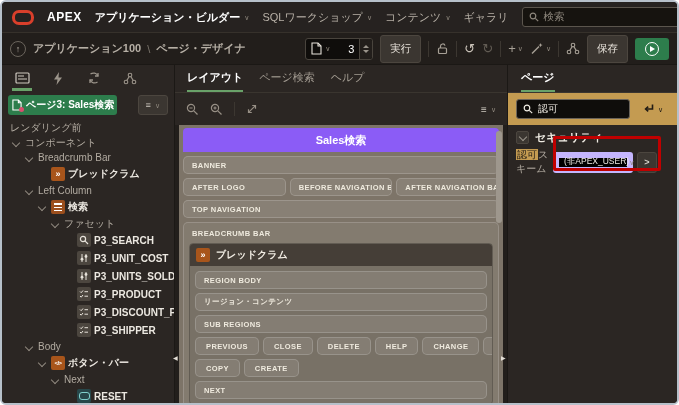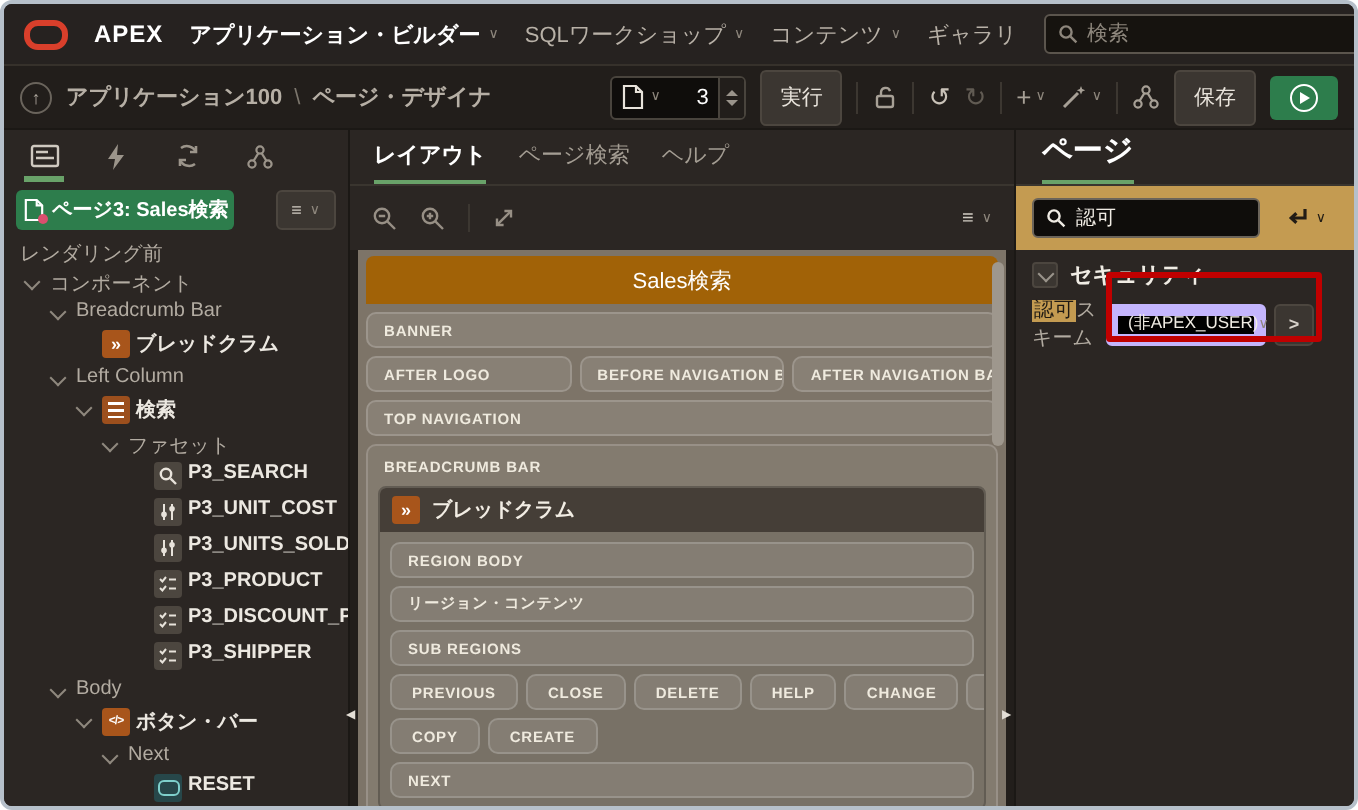--- a/index.html
+++ b/index.html
@@ -35,21 +35,21 @@
 
 .left{position:absolute;left:0;top:62px;width:172px;bottom:0;background:#2b2623;border-top:1px solid #1b1815}
 .ltabs{display:flex;height:26px;align-items:center;padding:0 2px}
 .ltab{width:36px;height:100%;display:flex;align-items:center;justify-content:center;color:#9b948a;position:relative}
 .ltab.active::after{content:"";position:absolute;left:8px;right:8px;bottom:0;height:3px;background:#69A269}
 .pagerow{display:flex;align-items:center;height:28px;padding:0 6px;gap:6px}
 .pagepill{display:flex;align-items:center;gap:4px;background:#2d7d4c;border-radius:3px;padding:3px 3px 3px 4px;color:#fff;font-size:10px;font-weight:bold;position:relative;white-space:nowrap}
 .reddot{position:absolute;left:11px;bottom:3px;width:5px;height:5px;background:#d94f6e;border-radius:50%}
 .menubtn{margin-left:auto;display:flex;align-items:center;gap:4px;background:#3b3631;border:1px solid #4c463f;border-radius:3px;height:20px;padding:0 7px;color:#cfc9c0;font-size:9px}
 .tree{padding-top:1px}
-.trow{display:flex;gap:3px;height:15px;font-size:10px;color:#b2aba1;white-space:nowrap}
+.trow{display:flex;align-items:center;gap:3px;height:15px;font-size:10px;color:#b2aba1;white-space:nowrap}
 .trow.tall{height:18px}
 .strong{color:#ece8e1;font-weight:bold}
 .i0{padding-left:8px}.i1{padding-left:21px}.i2{padding-left:34px}.i3{padding-left:47px}.i4{padding-left:60px}
 .chev{width:12px;height:12px;position:relative;flex:none}
 .chev.down::before{content:"";position:absolute;left:3px;top:3px;width:5px;height:5px;border-right:1.3px solid #8f887e;border-bottom:1.3px solid #8f887e;transform:rotate(45deg)}
 .chev.right::before{content:"";position:absolute;left:3px;top:3px;width:5px;height:5px;border-right:1.3px solid #8f887e;border-bottom:1.3px solid #8f887e;transform:rotate(-45deg)}
 .ticon{width:14px;height:14px;border-radius:2px;flex:none;display:flex;align-items:center;justify-content:center;overflow:hidden}
 .ic-breadcrumb{background:#a8551b;color:#fff;font-size:9px;font-weight:bold;line-height:1}
 .ic-faceted{background:#9c4f1d}
 .ic-faceted::before{content:"";width:8px;height:8px;background:repeating-linear-gradient(#fff 0 1.5px,transparent 1.5px 3.5px)}
@@ -63,36 +63,36 @@
 .ctab{font-size:11px;color:#a49d93;padding-bottom:7px;position:relative;white-space:nowrap}
 .ctab.active{color:#fff;font-weight:bold}
 .ctab.active::after{content:"";position:absolute;left:0;right:0;bottom:0;height:2px;background:#69A269}
 .ctoolbar{height:32px;display:flex;align-items:center;gap:11px;padding:0 11px;color:#978f85}
 .cmenu{margin-left:auto;display:flex;align-items:center;gap:4px;color:#cfc9c0;font-size:10px}
 .canvas{position:absolute;left:4px;right:4px;top:60px;bottom:0;background:#7d7468;padding:3px 4px;overflow:hidden}
 .sliver{position:absolute;top:60px;bottom:0;width:4px;background:#221e1b;z-index:3}
 .sliver.l{left:0}.sliver.r{right:0}
 .collarrow{position:absolute;top:230px;left:-2px;color:#e3ded6;font-size:6px;line-height:1}
 .scrollthumb{position:absolute;right:5px;top:66px;width:6px;height:92px;background:#9e978d;border-radius:3px;z-index:2}
-.greenhdr{height:24px;background:#a16207;border-radius:4px 4px 0 0;display:flex;align-items:center;justify-content:center;color:#fff;font-weight:normal;font-size:11px}
+.greenhdr{height:24px;background:#8b5cf6;border-radius:4px 4px 0 0;display:flex;align-items:center;justify-content:center;color:#fff;font-weight:bold;font-size:11px}
 .stack{display:flex;flex-direction:column;gap:4px;margin-top:4px}
 .ph{height:18px;background:rgba(255,255,255,.09);border:1px solid rgba(255,255,255,.17);border-radius:5px;display:flex;align-items:center;padding:0 8px;color:#efeade;font-size:7.5px;font-weight:bold;letter-spacing:.4px;white-space:nowrap;overflow:hidden}
 .phrow{display:flex;gap:4px}
 .phrow .ph{flex:1}
 .group{background:rgba(255,255,255,.05);border:1px solid rgba(255,255,255,.17);border-radius:5px;padding:4px 5px}
 .grouplabel{color:#efeade;font-size:7.5px;font-weight:bold;letter-spacing:.4px;margin:2px 0 5px 3px}
 .card{border-radius:4px;overflow:hidden;border:1px solid rgba(0,0,0,.25)}
 .cardhdr{height:22px;background:#453e37;display:flex;align-items:center;gap:6px;padding:0 6px;color:#f2ede4;font-size:10px;font-weight:bold}
 .cardbody{background:rgba(0,0,0,.08);padding:5px;display:flex;flex-direction:column;gap:4px}
 .btnrow{display:flex;gap:4px}
 .phbtn{height:18px;padding:0 10px;background:rgba(255,255,255,.09);border:1px solid rgba(255,255,255,.17);border-radius:5px;display:flex;align-items:center;color:#efeade;font-size:7.5px;font-weight:bold;letter-spacing:.4px;flex:none}
 
 .right{position:absolute;left:506px;top:62px;right:0;bottom:0;background:#2b2623;border-top:1px solid #1b1815}
 .rtabs{height:28px;display:flex;align-items:flex-end;padding:0 13px;border-bottom:1px solid #3a352f}
-.rtab{font-size:15px;color:#fff;font-weight:bold;padding-bottom:7px;position:relative}
+.rtab{font-size:11px;color:#fff;font-weight:bold;padding-bottom:7px;position:relative}
 .rtab::after{content:"";position:absolute;left:0;right:0;bottom:0;height:2px;background:#69A269}
 .goldband{height:32px;background:#C49B51;display:flex;align-items:center;justify-content:space-between;padding:0 8px}
 .rsearch{display:flex;align-items:center;gap:5px;width:114px;height:20px;background:#0f0d0b;border:1px solid #6b645a;border-radius:3px;padding:0 6px;color:#f0ece4;font-size:10px}
 .goldicon{display:flex;align-items:center;gap:3px;color:#221c15;padding-right:6px}
 .goldicon .caret{color:#221c15}
 .sectrow{height:20px;display:flex;align-items:center;gap:6px;padding:0 8px;color:#f0ece4;font-weight:bold;font-size:11px;margin-top:2px}
 .sqchev{width:13px;height:13px;background:#3b3631;border:1px solid #4c463f;border-radius:2px;position:relative;flex:none}
 .sqchev::before{content:"";position:absolute;left:3px;top:2.5px;width:5px;height:5px;border-right:1.3px solid #9a948b;border-bottom:1.3px solid #9a948b;transform:rotate(45deg)}
 .proprow{height:26px;display:flex;align-items:center;padding:0 8px;font-size:10px;color:#b2aba1;margin-top:2px}
 .hl{background:#C49B51;color:#1f1a14;padding:0 1px}

